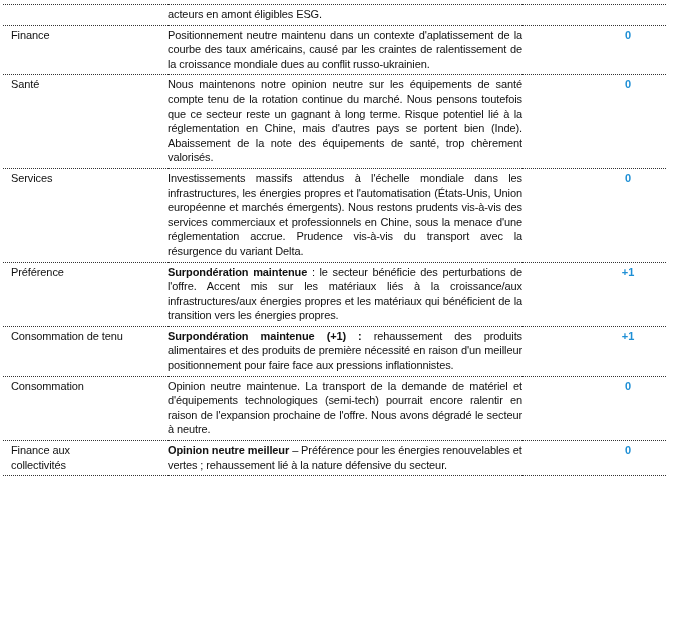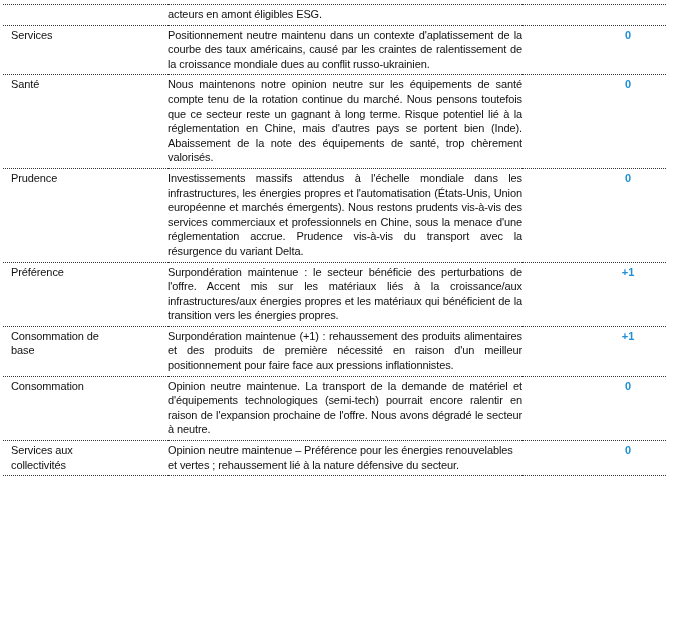--- a/index.html
+++ b/index.html
@@ -39,21 +39,21 @@
     padding-left:8px;
     padding-right:44px;
   }
   td.desc{
     text-align:justify;
   }
   td.desc.left{
     text-align:left;
   }
   td.desc .lead{
-    font-weight:normal;
+    font-weight:bold;
   }
   td.rating{
     text-align:center;
     padding-left:68px;
     font-weight:bold;
     color:var(--blue);
   }
 </style>
 </head>
 <body>
@@ -65,55 +65,55 @@
     <col style="width:144px">
   </colgroup>
   <tbody id="rows">
   <tr>
     <td class="sector"></td>
     <td class="desc left"><span class="lead"></span><span class="rest">acteurs en amont éligibles ESG.</span></td>
     <td class="rating"></td>
   </tr>
 
   <tr>
-    <td class="sector">Services</td>
+    <td class="sector">Finance</td>
     <td class="desc"><span class="lead"></span><span class="rest">Positionnement neutre maintenu dans un contexte d'aplatissement de la courbe des taux américains, causé par les craintes de ralentissement de la croissance mondiale dues au conflit russo-ukrainien.</span></td>
     <td class="rating">0</td>
   </tr>
 
   <tr>
     <td class="sector">Santé</td>
     <td class="desc"><span class="lead"></span><span class="rest">Nous maintenons notre opinion neutre sur les équipements de santé compte tenu de la rotation continue du marché. Nous pensons toutefois que ce secteur reste un gagnant à long terme. Risque potentiel lié à la réglementation en Chine, mais d'autres pays se portent bien (Inde). Abaissement de la note des équipements de santé, trop chèrement valorisés.</span></td>
     <td class="rating">0</td>
   </tr>
 
   <tr>
-    <td class="sector">Prudence</td>
+    <td class="sector">Services</td>
     <td class="desc"><span class="lead"></span><span class="rest">Investissements massifs attendus à l'échelle mondiale dans les infrastructures, les énergies propres et l'automatisation (États-Unis, Union européenne et marchés émergents). Nous restons prudents vis-à-vis des services commerciaux et professionnels en Chine, sous la menace d'une réglementation accrue. Prudence vis-à-vis du transport avec la résurgence du variant Delta.</span></td>
     <td class="rating">0</td>
   </tr>
 
   <tr>
     <td class="sector">Préférence</td>
     <td class="desc"><span class="lead">Surpondération maintenue</span><span class="rest"> : le secteur bénéficie des perturbations de l'offre. Accent mis sur les matériaux liés à la croissance/aux infrastructures/aux énergies propres et les matériaux qui bénéficient de la transition vers les énergies propres.</span></td>
     <td class="rating">+1</td>
   </tr>
 
   <tr>
-    <td class="sector">Consommation de base</td>
+    <td class="sector">Consommation de tenu</td>
     <td class="desc"><span class="lead">Surpondération maintenue (+1) :</span><span class="rest"> rehaussement des produits alimentaires et des produits de première nécessité en raison d'un meilleur positionnement pour faire face aux pressions inflationnistes.</span></td>
     <td class="rating">+1</td>
   </tr>
 
   <tr>
     <td class="sector">Consommation</td>
     <td class="desc"><span class="lead"></span><span class="rest">Opinion neutre maintenue. La transport de la demande de matériel et d'équipements technologiques (semi-tech) pourrait encore ralentir en raison de l'expansion prochaine de l'offre. Nous avons dégradé le secteur à neutre.</span></td>
     <td class="rating">0</td>
   </tr>
 
 
   <tr>
-    <td class="sector">Services aux collectivités</td>
-    <td class="desc left"><span class="lead">Opinion neutre maintenue</span><span class="rest"> – Préférence pour les énergies renouvelables et vertes ; rehaussement lié à la nature défensive du secteur.</span></td>
+    <td class="sector">Finance aux collectivités</td>
+    <td class="desc left"><span class="lead">Opinion neutre meilleur</span><span class="rest"> – Préférence pour les énergies renouvelables et vertes ; rehaussement lié à la nature défensive du secteur.</span></td>
     <td class="rating">0</td>
   </tr>
 </tbody>
 </table>
 
 </body></html>

